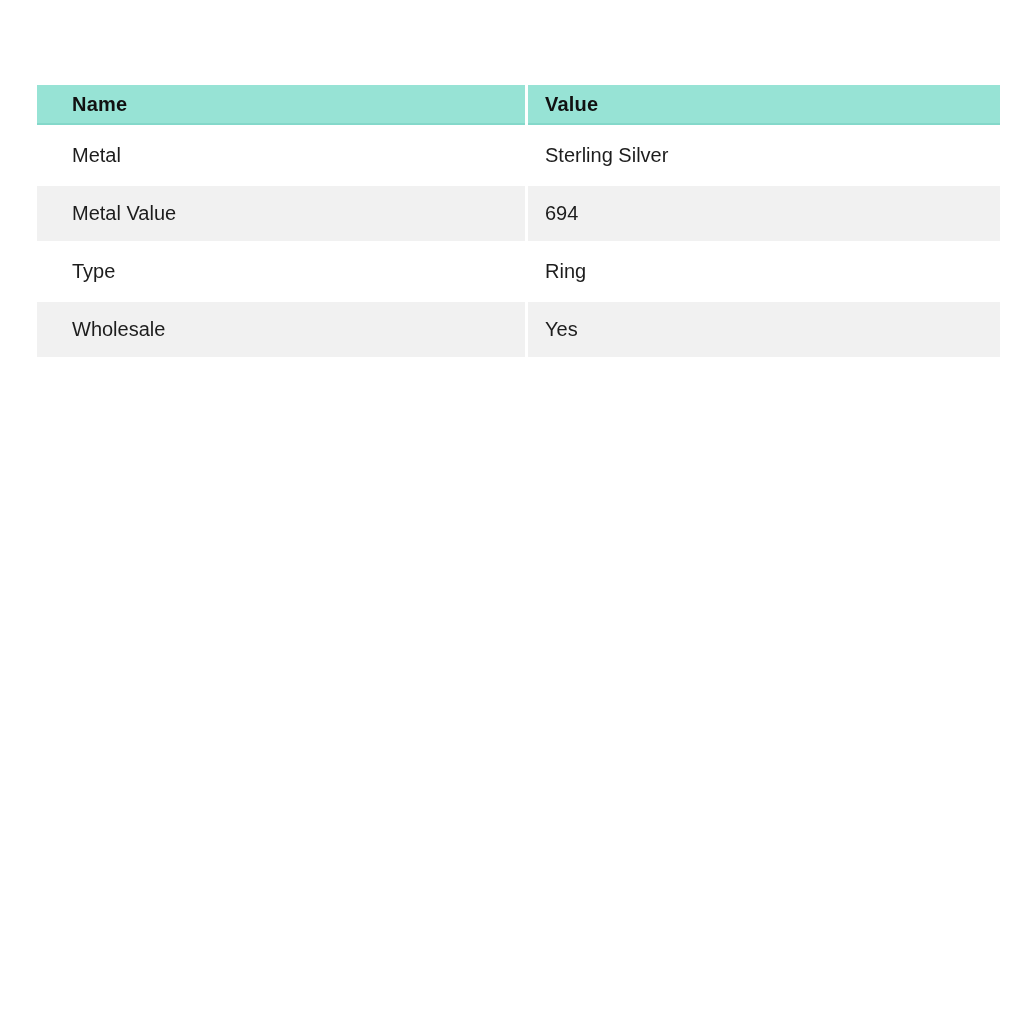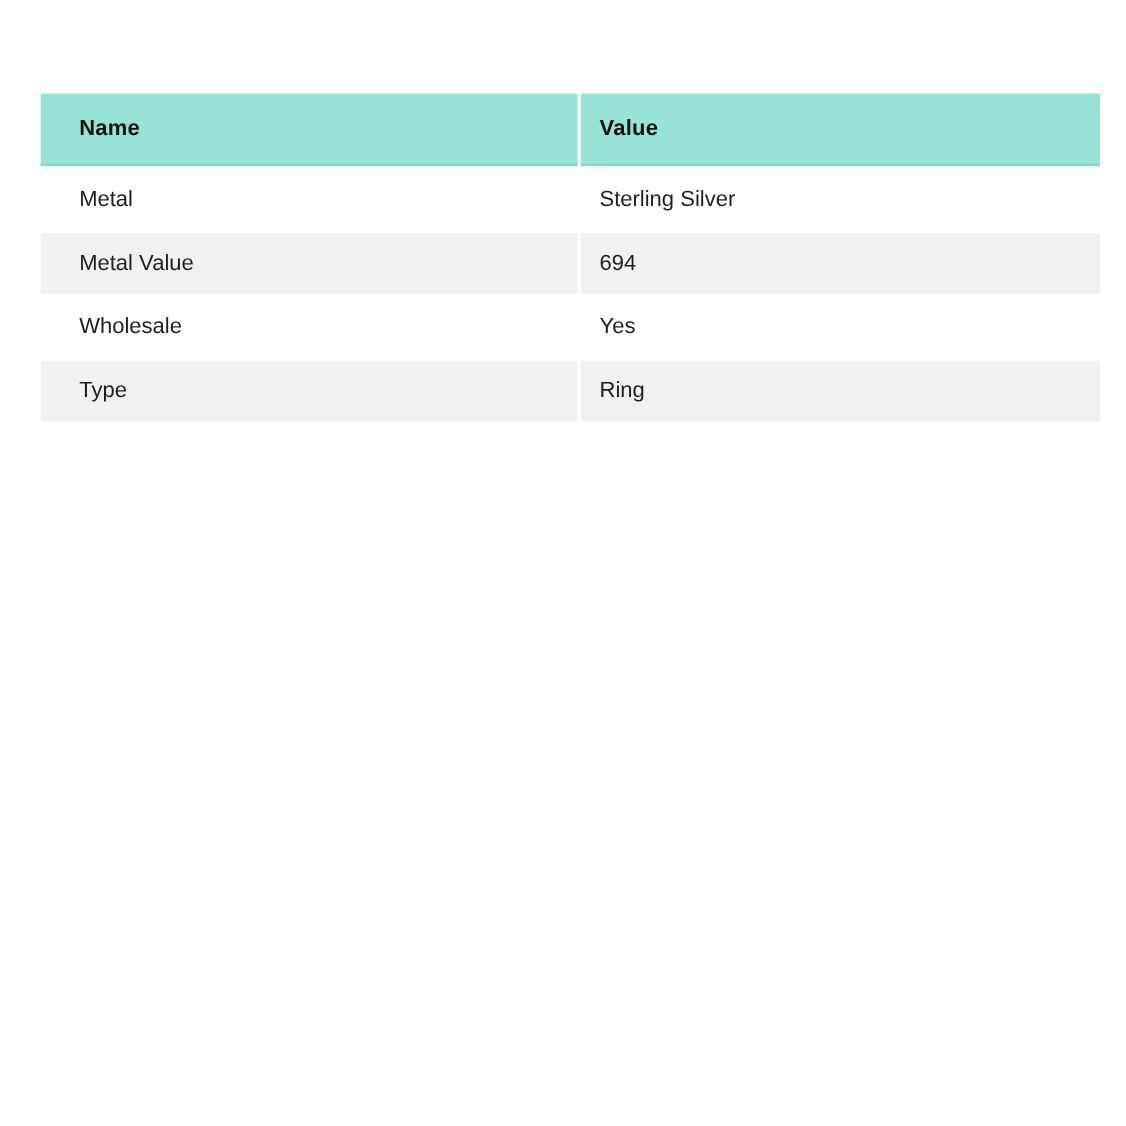--- a/index.html
+++ b/index.html
@@ -19,21 +19,21 @@
     left: 34px;
     top: 82px;
     border-collapse: separate;
     border-spacing: 3px;
     table-layout: fixed;
   }
   .col-name  { width: 488px; }
   .col-value { width: 472px; }
   .spec-table th {
     box-sizing: border-box;
-    height: 66px;
+    height: 40px;
     background: var(--header-bg, #97e3d5);
     border-bottom: 2px solid var(--header-border, #84d8ca);
     text-align: left;
     vertical-align: middle;
     font-size: 20px;
     font-weight: 600;
     color: var(--header-text, #111111);
     letter-spacing: 0.2px;
   }
   .spec-table td {
@@ -70,21 +70,21 @@
   <tbody>
       <tr>
         <td class="name-cell">Metal</td>
         <td class="value-cell">Sterling Silver</td>
       </tr>
       <tr>
         <td class="name-cell">Metal Value</td>
         <td class="value-cell">694</td>
       </tr>
       <tr>
+        <td class="name-cell">Type</td>
+        <td class="value-cell">Ring</td>
+      </tr>
+      <tr>
         <td class="name-cell">Wholesale</td>
         <td class="value-cell">Yes</td>
-      </tr>
-      <tr>
-        <td class="name-cell">Type</td>
-        <td class="value-cell">Ring</td>
       </tr>
     </tbody>
 </table>
 
 </body></html>

